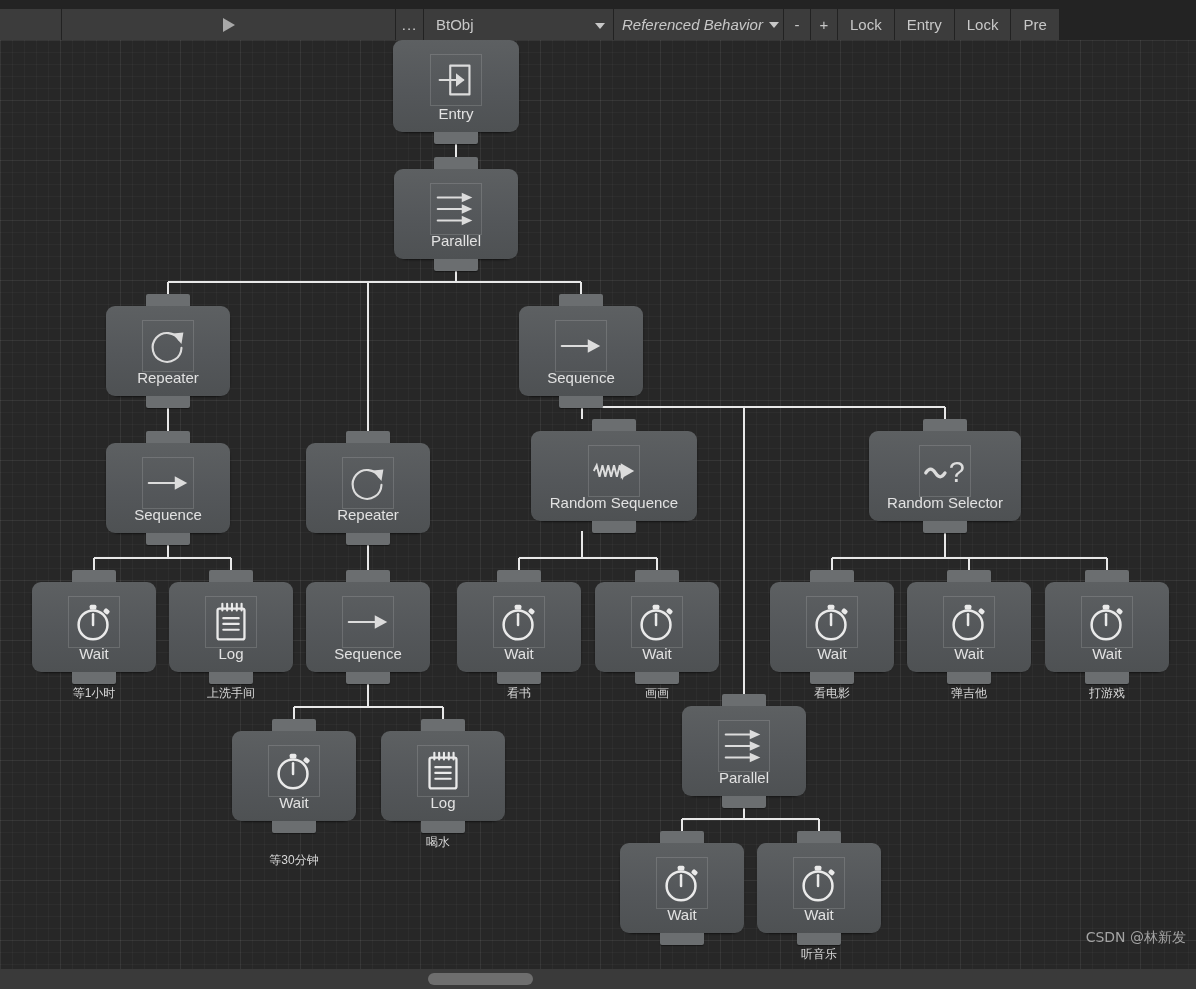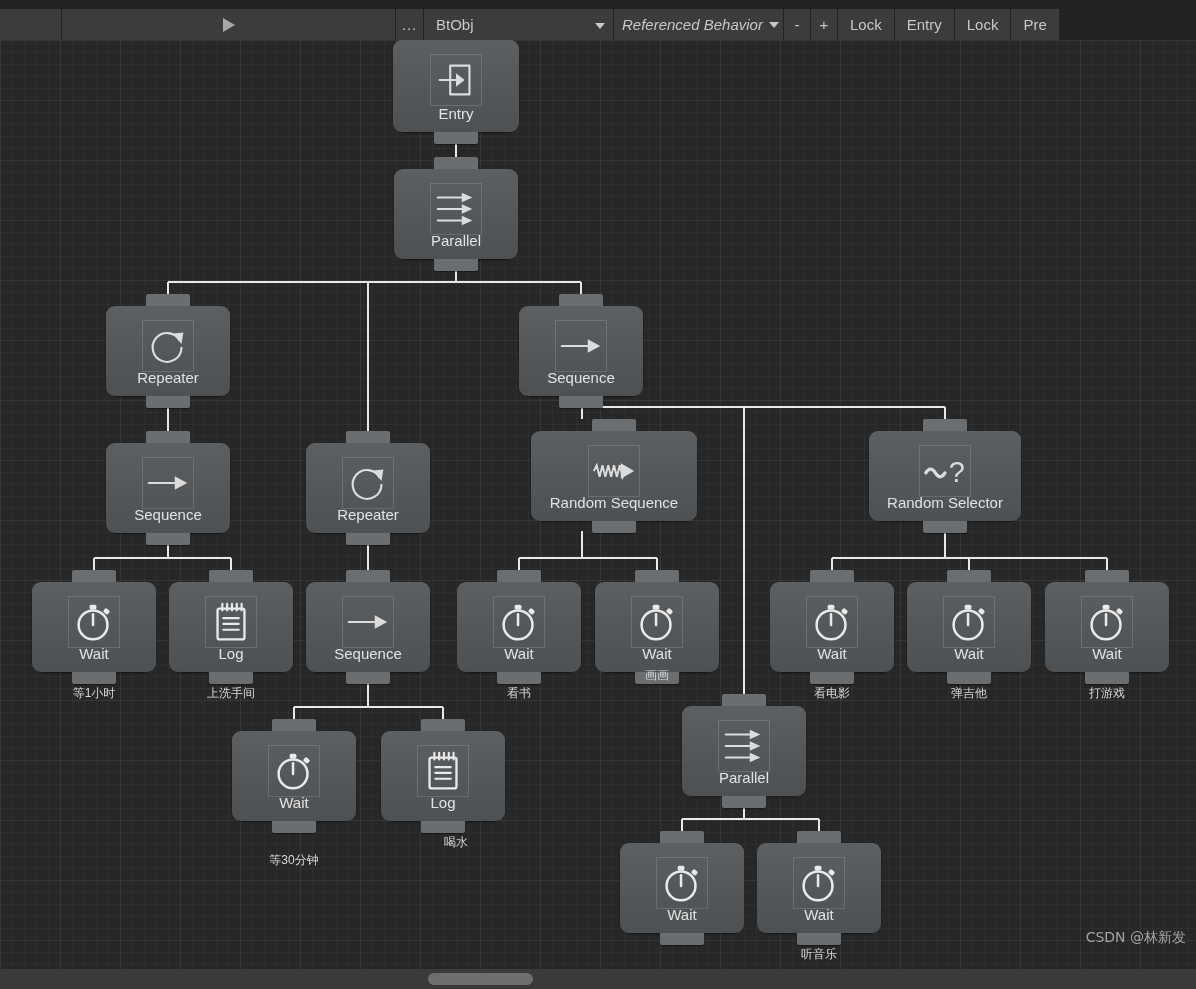--- a/index.html
+++ b/index.html
@@ -355,21 +355,21 @@
               <svg viewBox="0 0 52 52">
                 <circle cx="25" cy="29" r="15" stroke="#eaeaea" fill="none" stroke-width="2.6"></circle>
                 <line x1="25" y1="29" x2="25" y2="18" stroke="#eaeaea" stroke-width="2.6" stroke-linecap="round"></line>
                 <rect x="21.5" y="8" width="7" height="5" rx="1.6" fill="#eaeaea"></rect>
                 <rect x="36" y="12.5" width="6" height="5" rx="1.6" fill="#eaeaea" transform="rotate(42 39 15)"></rect>
               </svg>
             </div>
             <div class="nlabel">Wait</div>
           </div>
         </div>
-        <div class="sublabel" style="left: 595px; width: 124px; top: 627px;">画画</div>
+        <div class="sublabel" style="left: 595px; width: 124px; top: 645px;">画画</div>
         <div class="node" style="left: 770px; top: 542px; width: 124px; height: 90px;">
           <div class="tab top"></div>
           <div class="tab bot"></div>
           <div class="inner">
             <div class="iconbox">
               <svg viewBox="0 0 52 52">
                 <circle cx="25" cy="29" r="15" stroke="#eaeaea" fill="none" stroke-width="2.6"></circle>
                 <line x1="25" y1="29" x2="25" y2="18" stroke="#eaeaea" stroke-width="2.6" stroke-linecap="round"></line>
                 <rect x="21.5" y="8" width="7" height="5" rx="1.6" fill="#eaeaea"></rect>
                 <rect x="36" y="12.5" width="6" height="5" rx="1.6" fill="#eaeaea" transform="rotate(42 39 15)"></rect>
@@ -440,21 +440,21 @@
                 <line x1="32" y1="7" x2="32" y2="14" stroke="#eaeaea" stroke-width="2.2" stroke-linecap="round"></line>
                 <line x1="37" y1="7" x2="37" y2="14" stroke="#eaeaea" stroke-width="2.2" stroke-linecap="round"></line>
                 <line x1="18" y1="22" x2="34" y2="22" stroke="#eaeaea" stroke-width="2.2" stroke-linecap="round"></line>
                 <line x1="18" y1="28" x2="34" y2="28" stroke="#eaeaea" stroke-width="2.2" stroke-linecap="round"></line>
                 <line x1="18" y1="34" x2="34" y2="34" stroke="#eaeaea" stroke-width="2.2" stroke-linecap="round"></line>
               </svg>
             </div>
             <div class="nlabel">Log</div>
           </div>
         </div>
-        <div class="sublabel" style="left: 394px; width: 124px; top: 794px;">喝水</div>
+        <div class="sublabel" style="left: 376px; width: 124px; top: 794px;">喝水</div>
         <div class="node" style="left: 682px; top: 666px; width: 124px; height: 90px;">
           <div class="tab top"></div>
           <div class="tab bot"></div>
           <div class="inner">
             <div class="iconbox">
               <svg viewBox="0 0 52 52">
                 <line x1="7" y1="14" x2="36" y2="14" stroke="#dcdcdc" fill="none" stroke-width="2.2" stroke-linecap="round" stroke-linejoin="round"></line>
                 <path d="M32 9 L43 14 L32 19 Z" fill="#dcdcdc"></path>
                 <line x1="7" y1="26" x2="36" y2="26" stroke="#dcdcdc" fill="none" stroke-width="2.2" stroke-linecap="round" stroke-linejoin="round"></line>
                 <path d="M32 21 L43 26 L32 31 Z" fill="#dcdcdc"></path>

